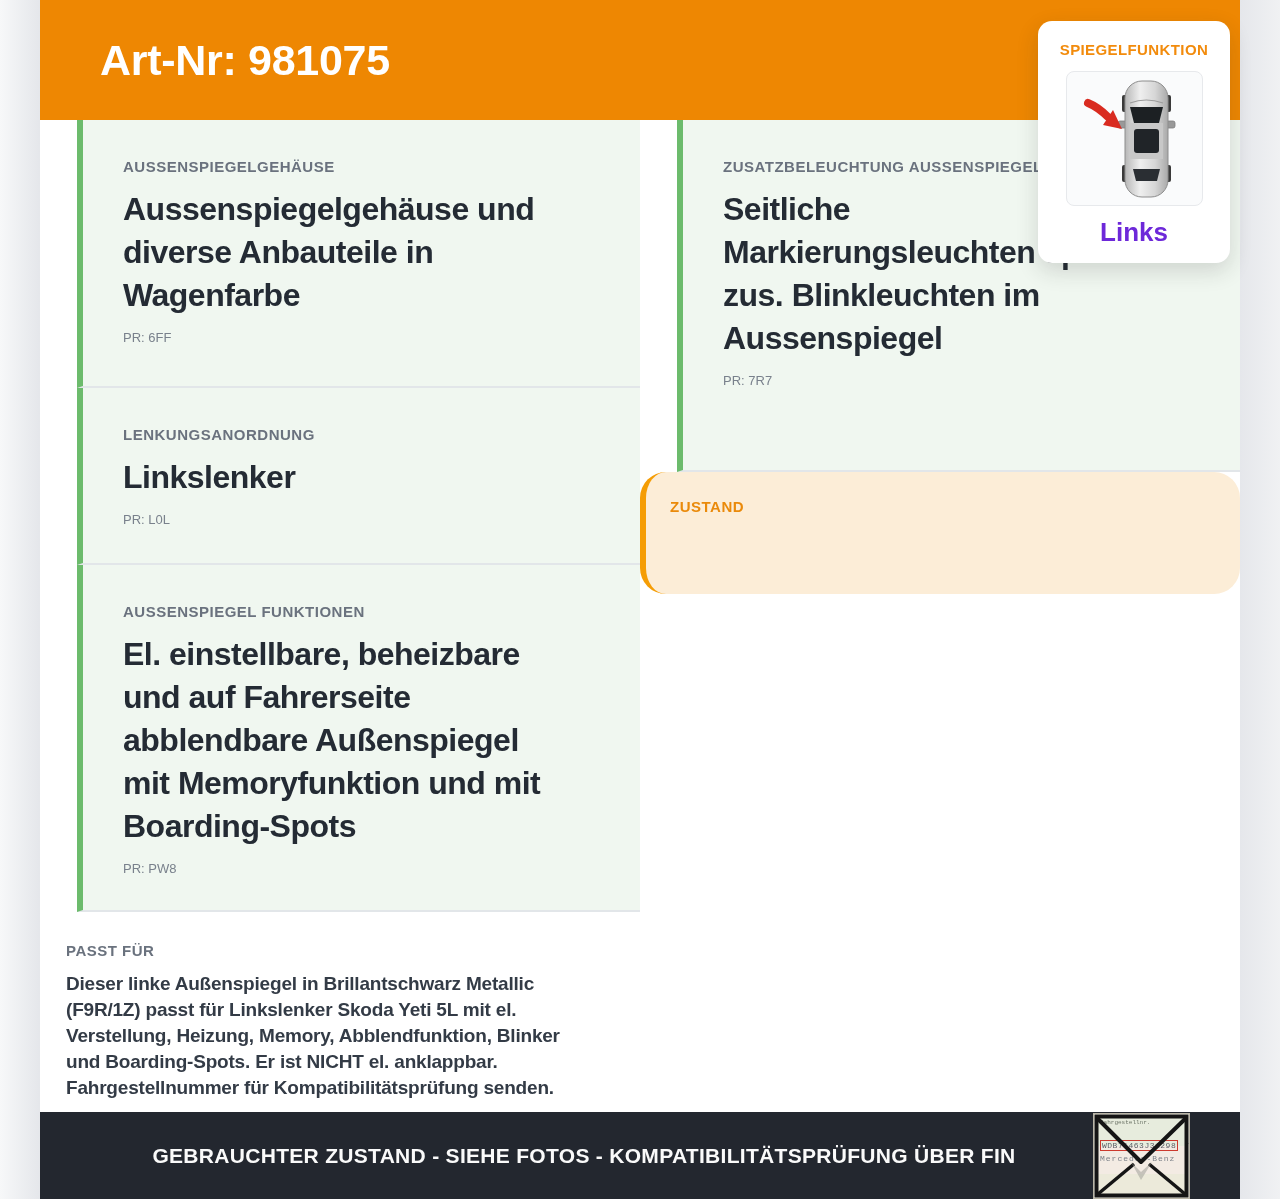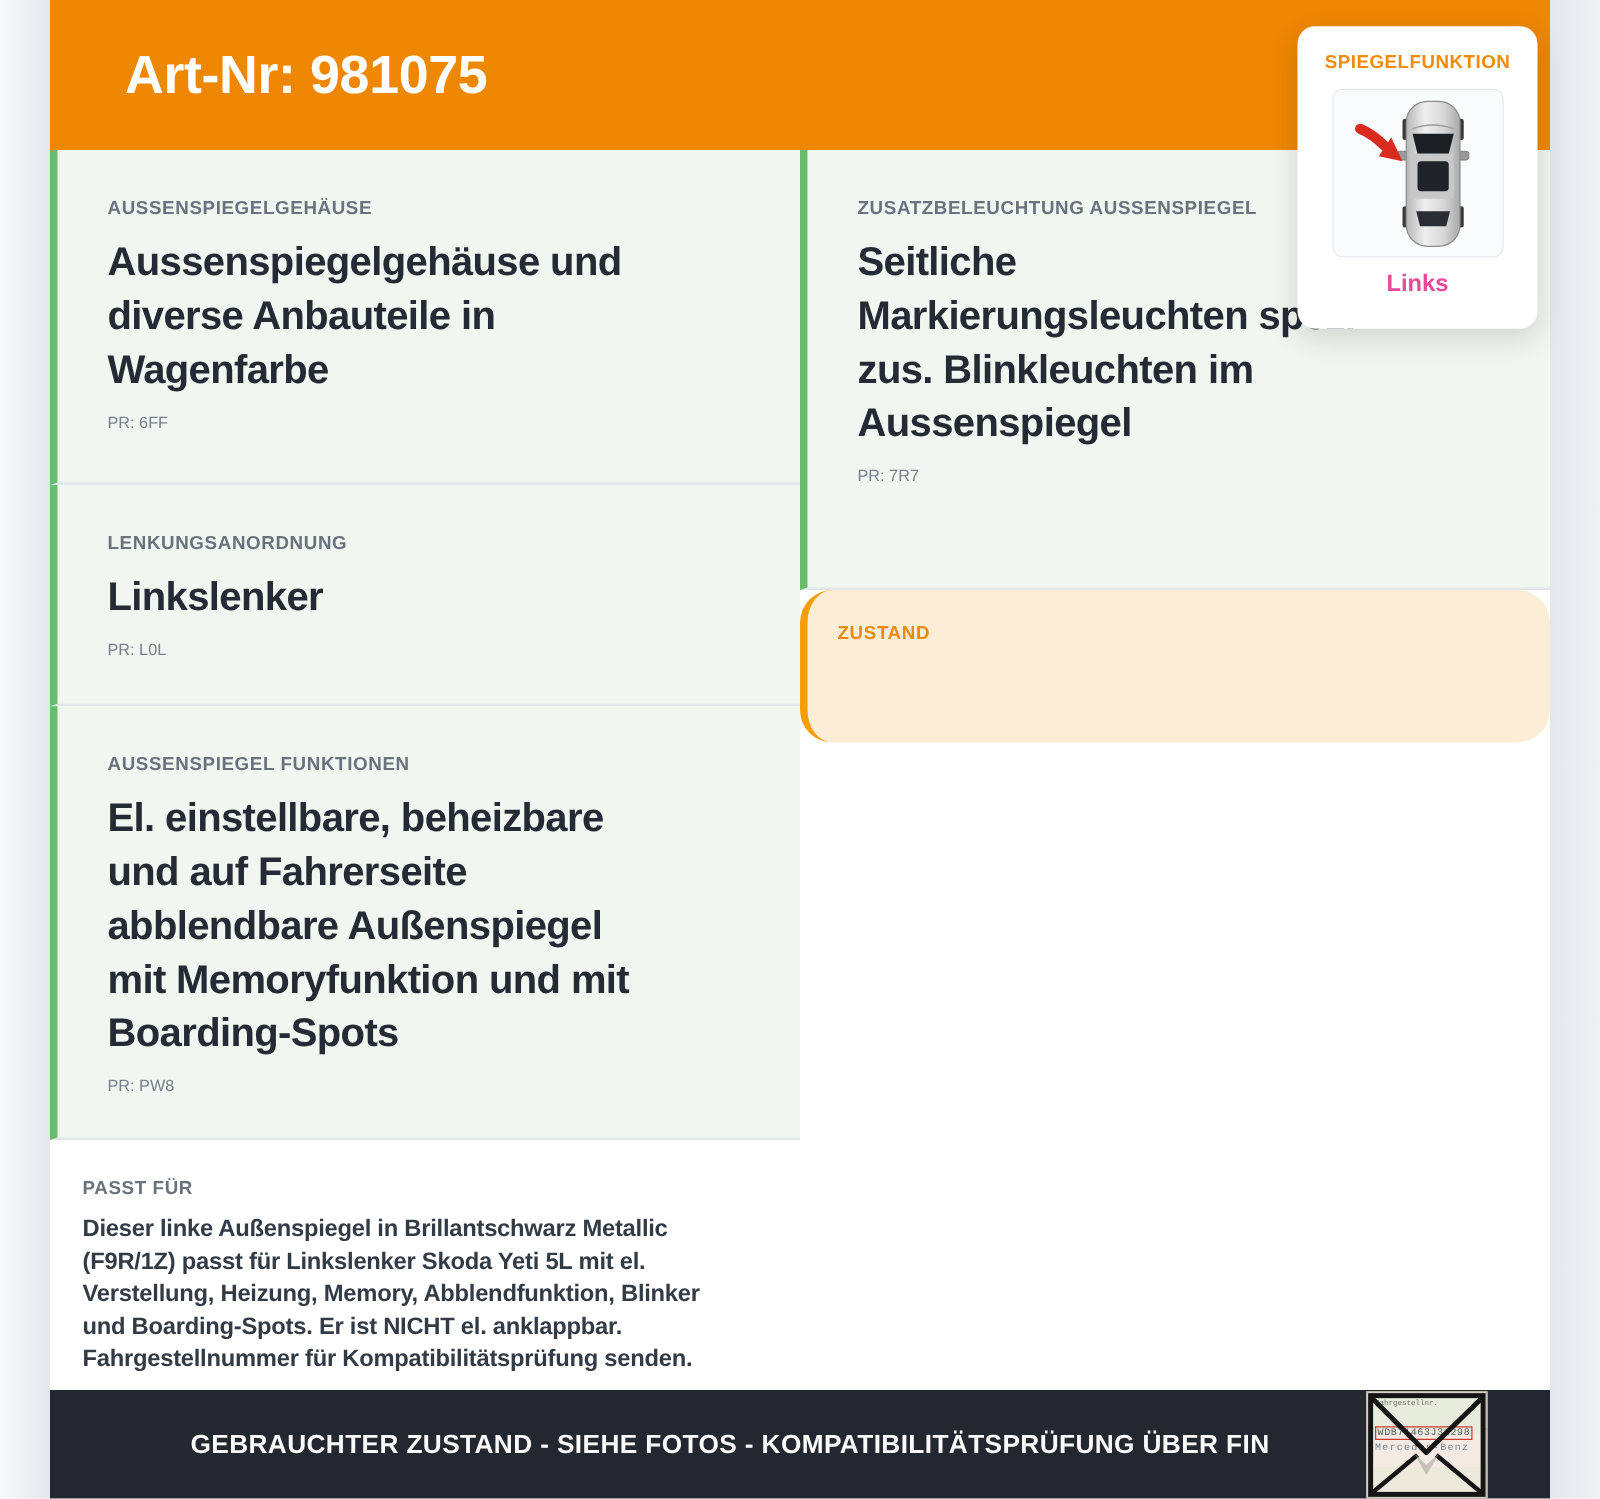--- a/index.html
+++ b/index.html
@@ -21,21 +21,21 @@
     color:#ffffff; font-size:43px; font-weight:800; letter-spacing:-0.3px;
   }
   
   .columns { display:flex; flex:1 1 auto; background:#ffffff; }
   .col { width:600px; display:flex; flex-direction:column; background:#ffffff; }
   .card {
     position:relative; overflow:hidden; flex:0 0 auto;
     border-left:6px solid transparent;
     padding:38px 20px 0 40px;
   }
-  .card.sep { border-bottom:2px solid #e2e6e9; }
+  .card.sep { border-bottom:2px solid #e2e6e9;margin-left:37px; }
   .v-green  { background:#f0f7f0; border-left-color:#6cbb6c; }
   .v-red    { background:#ecd3d3; border-left-color:#e06c5f; }
   .v-orange { background:#fcedd7; border-left-color:#f59d05; padding:26px 24px 0 24px;border-radius:26px; }
   .v-plain  { background:#ffffff; border-left:none; padding:30px 14px 0 26px; }
   .card .label {
     font-size:15px; font-weight:700; letter-spacing:0.5px; color:#6a727e;
   }
   .v-orange .label { color:#ea8a0a; }
   .card .title {
     margin-top:13px; font-size:32px; font-weight:700; line-height:43px;
@@ -55,21 +55,21 @@
     background:#ffffff; border-radius:14px;
     box-shadow:0 8px 22px rgba(40,40,40,0.16);
     text-align:center; padding-top:20px; z-index:5;
   }
   .einbau .e-label { font-size:15px; font-weight:800; letter-spacing:0.4px; color:#f28b0c; }
   .einbau .imgbox {
     width:137px; height:135px; margin:13px auto 0;
     background:#fafbfc; border:1px solid #e7e9ec; border-radius:8px;
     display:flex; align-items:center; justify-content:center;
   }
-  .einbau .e-value { margin-top:11px; font-size:19px; font-weight:700; color:#ec4899; }
+  .einbau .e-value { margin-top:11px; font-size:26px; font-weight:700; color:#6d28d9; }
   
   .footer {
     height:87px; flex:0 0 auto; background:#23272f; position:relative;
     display:flex; align-items:center;
   }
   .footer .ftext {
     flex:1; text-align:center; padding-right:112px;
     color:#fafafa; font-size:21px; font-weight:800; letter-spacing:0.3px;
   }
   

